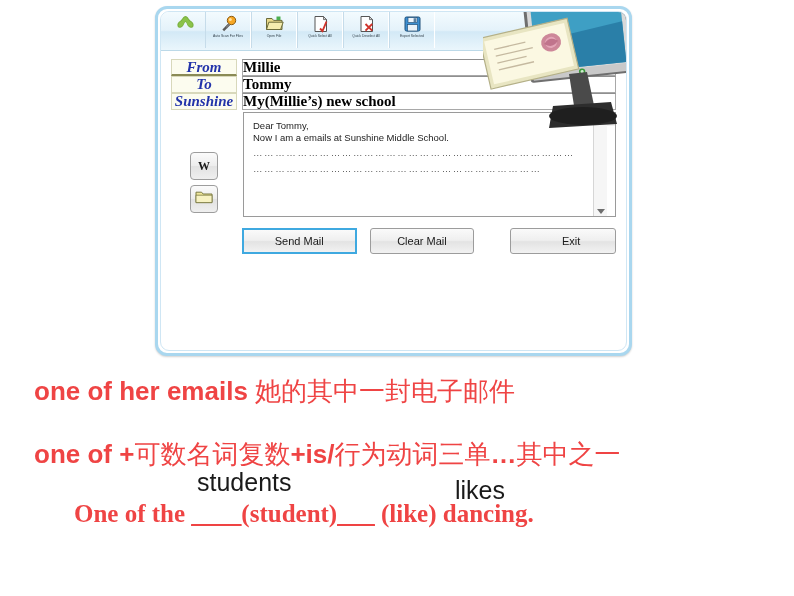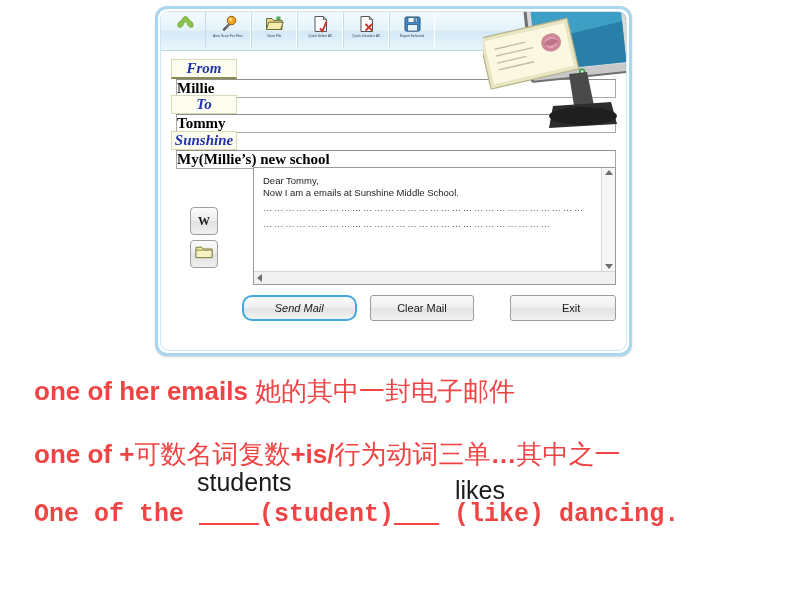--- a/index.html
+++ b/index.html
@@ -75,25 +75,24 @@
   }
 
   
   #form-area {
     position: relative;
     padding: 8px 10px 0 10px;
   }
   .field-row {
     display: flex;
     align-items: stretch;
-    margin-bottom: 10px;
-    height: 26px;
+    margin-bottom: 0;
+    height: 17px;
     position: relative;
     z-index: 3;
-    flex-direction: column;
   }
   .field-label {
     width: 66px;
     min-width: 66px;
     background: #fcfcef;
     border: 1px solid #d8d8bb;
     border-bottom: 2px solid #8a8a55;
     display: flex;
     align-items: center;
     justify-content: center;
@@ -148,28 +147,28 @@
     justify-content: center;
     font-family: "Liberation Serif", serif;
     font-weight: bold;
     font-size: 12px;
     color: #1a1a1a;
     box-sizing: border-box;
     cursor: default;
   }
   #msg-wrap {
     flex: 1;
-    margin-left: 16px;
-    height: 118px;
+    margin-left: 6px;
+    height: 105px;
     border: 1px solid #9a9a9a;
     background: #ffffff;
     box-sizing: border-box;
     position: relative;
     display: flex;
-    flex-direction: column;
+    flex-direction: row;
   }
   #msg-main { flex: 1; display: flex; min-height: 0; }
   #msg-text {
     flex: 1;
     padding: 7px 0 0 9px;
     font-family: "Liberation Sans", sans-serif;
     font-size: 9.5px;
     line-height: 11.5px;
     color: #1c1c1c;
     overflow: hidden;
@@ -234,21 +233,21 @@
     border-radius: 3px;
     display: flex;
     align-items: center;
     justify-content: center;
     font-family: "Liberation Sans", sans-serif;
     font-size: 11px;
     color: #1a1a1a;
     box-sizing: border-box;
     cursor: default;
   }
-  #btn-send { width: 120px; border: 2px solid #3fa9e0; border-radius: 10px; font-style: italic; }
+  #btn-send { width: 120px; border: 2px solid #3fa9e0; border-radius: 0; }
   #btn-clear { width: 110px; margin-left: 13px; }
   #btn-exit { width: 110px; margin-left: 36px; padding-left: 16px; }
 
   
   #illustration {
     position: absolute;
     left: 322px;
     top: -6px;
     width: 180px;
     height: 128px;
@@ -259,21 +258,21 @@
   
   .anno {
     position: absolute;
     left: 34px;
     font-weight: bold;
     color: #ef4444;
     white-space: nowrap;
   }
   #anno-1 { top: 374px; font-size: 26px; font-family: "Liberation Sans", sans-serif; }
   #anno-2 { top: 437px; font-size: 26px; font-family: "Liberation Sans", sans-serif; }
-  #anno-3 { top: 500px; font-size: 25px; font-family: Liberation Mono, monospace; }
+  #anno-3 { top: 500px; font-size: 25px; font-family: Liberation Serif, serif; margin-left: 40px; }
   .cn { font-family: "DejaVu Sans", sans-serif; font-weight: normal; }
   .blank { text-decoration: underline; }
   .answer {
     position: absolute;
     color: #1a1a1a;
     font-weight: normal;
     font-family: "Liberation Sans", sans-serif;
     font-size: 25px;
     white-space: nowrap;
   }

